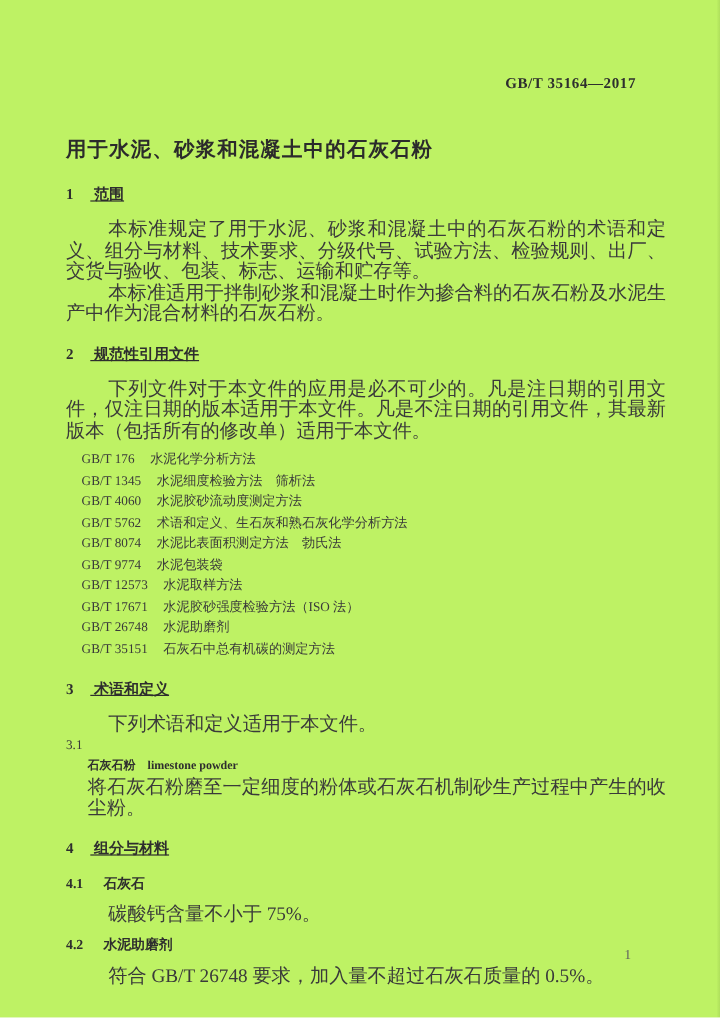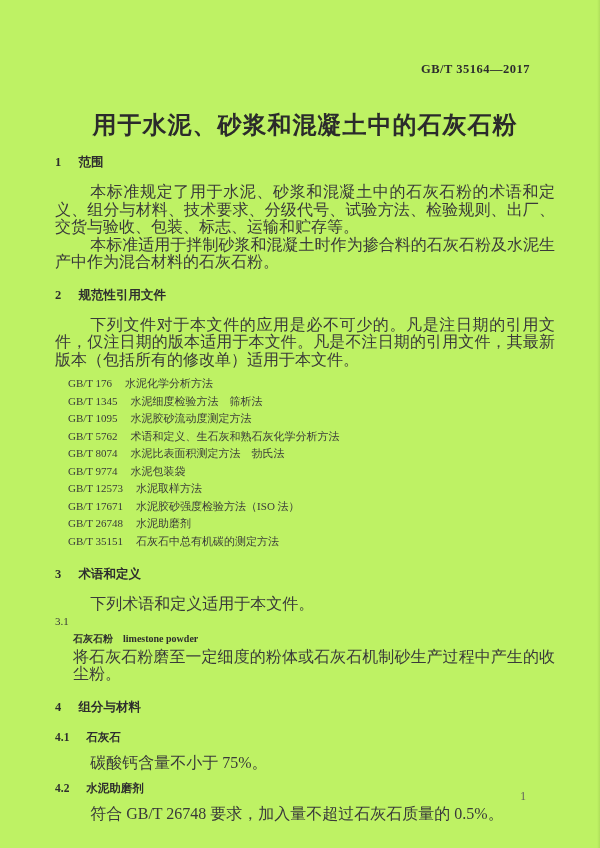--- a/index.html
+++ b/index.html
@@ -34,34 +34,33 @@
     padding-right: 25px;
     font-size: 12.5px;
     line-height: 14px;
     font-weight: bold;
     color: #2e2e2e;
     letter-spacing: 0.5px;
   }
 
   .doc-title {
     margin: 36px 0 0 0;
-    text-align: center;
-    font-size: 24px;
+    font-size: 17px;
     line-height: 26px;
     font-weight: bold;
     color: #2b2b2b;
     letter-spacing: 1px;
   }
 
   .sec-h {
     font-weight: bold;
     color: #2e2e2e;
     line-height: 16px;
   }
-  .sec-h.lvl1 { font-size: 12.5px; margin-top: 16px; }
+  .sec-h.lvl1 { font-size: 12.5px; margin-top: 16px; text-decoration: underline; }
   .sec-h.lvl2 { font-size: 11.5px; }
   .sec-h .num { display: inline-block; margin-right: 14px; }
 
   .h-scope       { margin-top: 36px; }
   .h-refs        { margin-top: 16px; }
   .h-terms       { margin-top: 13px; }
   .h-components  { margin-top: 14px; }
   .h-sub1        { margin-top: 14px; }
   .h-sub2        { margin-top: 9px;  }
 
@@ -130,21 +129,21 @@
   <p class="body indent first">下列文件对于本文件的应用是必不可少的。凡是注日期的引用文件，仅注日期的版本适用于本文件。凡是不注日期的引用文件，其最新版本（包括所有的修改单）适用于本文件。</p>
 
   <div class="ref-list">
     <div class="ref">
       <span class="code">GB/T 176</span><span class="rtitle">水泥化学分析方法</span>
     </div>
     <div class="ref">
       <span class="code">GB/T 1345</span><span class="rtitle">水泥细度检验方法　筛析法</span>
     </div>
     <div class="ref">
-      <span class="code">GB/T 1095</span><span class="rtitle">水泥胶砂流动度测定方法</span>
+      <span class="code">GB/T 4060</span><span class="rtitle">水泥胶砂流动度测定方法</span>
     </div>
     <div class="ref">
       <span class="code">GB/T 5762</span><span class="rtitle">术语和定义、生石灰和熟石灰化学分析方法</span>
     </div>
     <div class="ref">
       <span class="code">GB/T 8074</span><span class="rtitle">水泥比表面积测定方法　勃氏法</span>
     </div>
     <div class="ref">
       <span class="code">GB/T 9774</span><span class="rtitle">水泥包装袋</span>
     </div>

